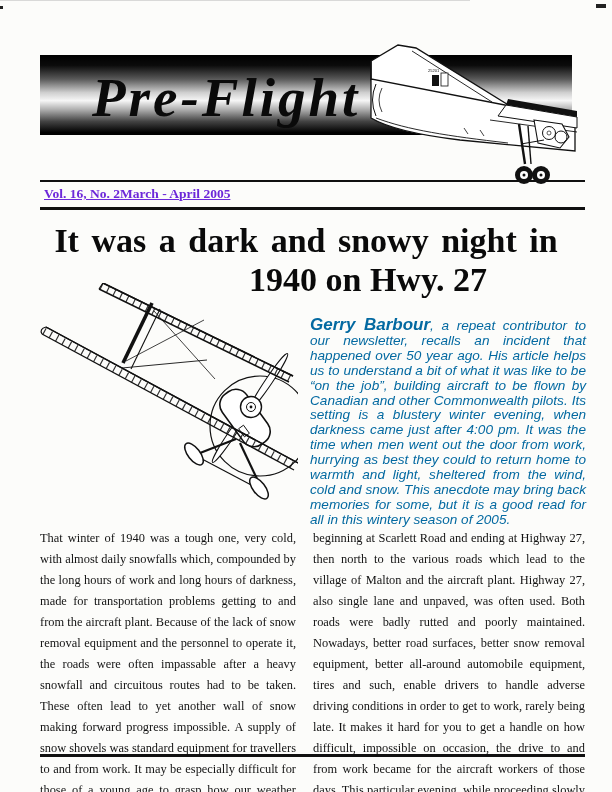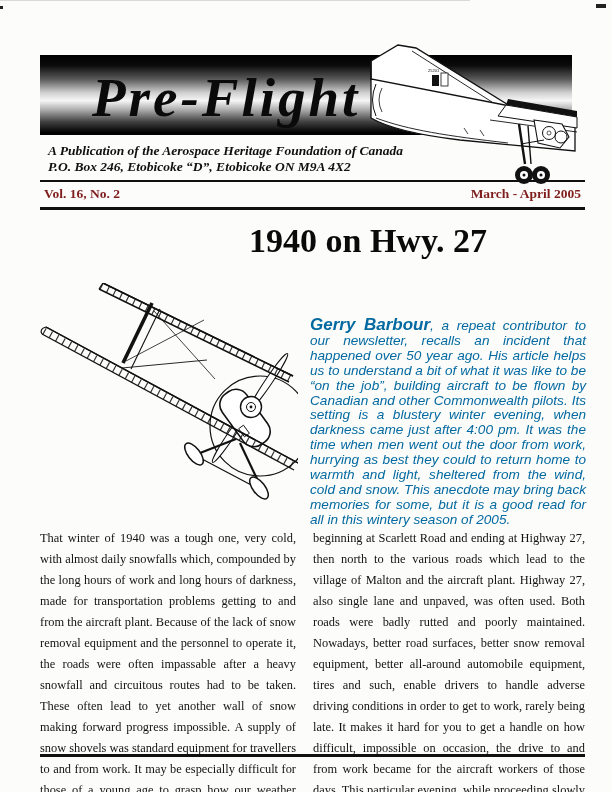--- a/index.html
+++ b/index.html
@@ -24,22 +24,22 @@
     white-space:nowrap;
   }
   .pub1 { top:143px; }
   .pub2 { top:159px; }
   .rule { position:absolute; left:40px; width:545px; background:#101010; }
   .rule-thin  { top:180px; height:2px; }
   .rule-thick { top:207px; height:3px; }
   .rule-bottom{ top:754px; height:3px; }
   .vol-row {
     position:absolute; left:44px; top:186px; width:537px;
-    display:flex; justify-content:space-between;
-    font-size:13.5px; font-weight:bold; color:#7f1d1d;
+    display:flex; 
+    font-size:13.5px; font-weight:bold; color:#6d28d9;text-decoration:underline;
   }
   
   .headline {
     position:absolute; left:40px; top:221px; width:532px;
     font-size:34px; font-weight:bold; line-height:39px;
     color:#0a0a0a; text-align:center;
   }
   .headline .l1 { word-spacing:4px; }
   .headline .l2 { position:relative; left:62px; }
   
@@ -112,31 +112,30 @@
 
     <line x1="156" y1="134" x2="173" y2="134" stroke="#111" stroke-width="2"></line>
     <circle cx="156" cy="135" r="9" fill="#111"></circle>
     <circle cx="156" cy="135" r="4" fill="#fff"></circle>
     <circle cx="156" cy="135" r="1.5" fill="#111"></circle>
     <circle cx="173" cy="135" r="9" fill="#111"></circle>
     <circle cx="173" cy="135" r="4" fill="#fff"></circle>
     <circle cx="173" cy="135" r="1.5" fill="#111"></circle>
   </svg>
 
-  <div class="pub-line pub1">A Publication of the Aerospace Heritage Foundation of Canada</div>
-  <div class="pub-line pub2">P.O. Box 246, Etobicoke “D”, Etobicoke ON M9A 4X2</div>
 
   <div class="rule rule-thin"></div>
   <div class="vol-row">
     <span>Vol. 16, No. 2</span>
     <span>March - April 2005</span>
   </div>
   <div class="rule rule-thick"></div>
 
   <div class="headline">
+    <div class="l1">It was a dark and snowy night in</div>
     <div class="l2">1940 on Hwy. 27</div>
   </div>
 
   <svg class="biplane-illus" width="290" height="242" viewBox="0 0 290 242">
 
     <circle cx="252" cy="143" r="50" fill="none" stroke="#111" stroke-width="1.2"></circle>
 
     <ellipse cx="223" cy="152" rx="3.5" ry="33" fill="#fff" stroke="#111" stroke-width="1" transform="rotate(34 223 152)"></ellipse>
     <ellipse cx="261" cy="98" rx="3.5" ry="33" fill="#fff" stroke="#111" stroke-width="1" transform="rotate(34 261 98)"></ellipse>
 

